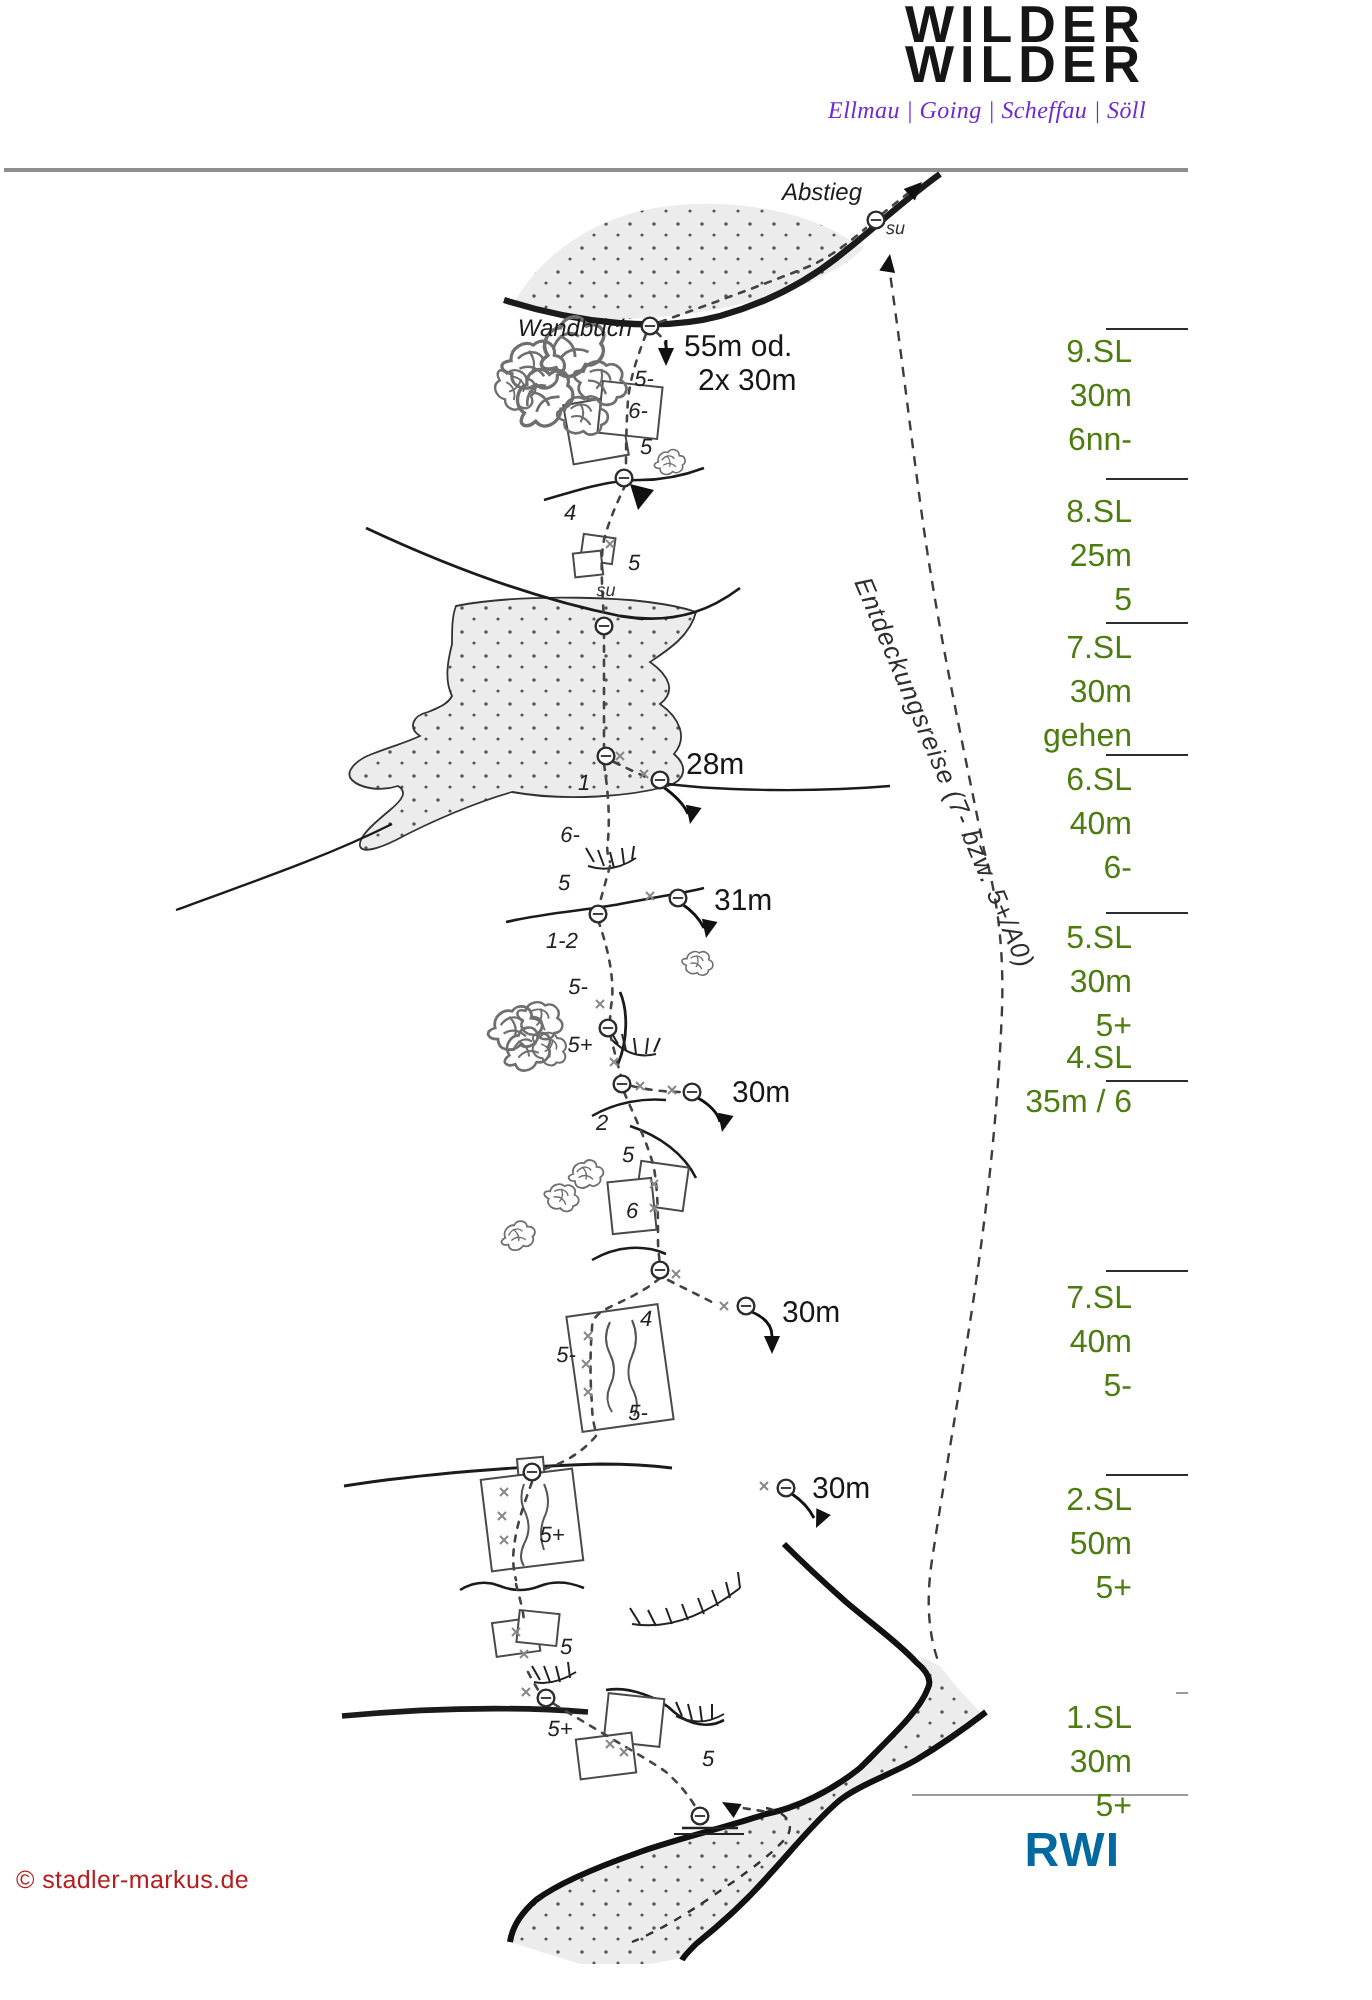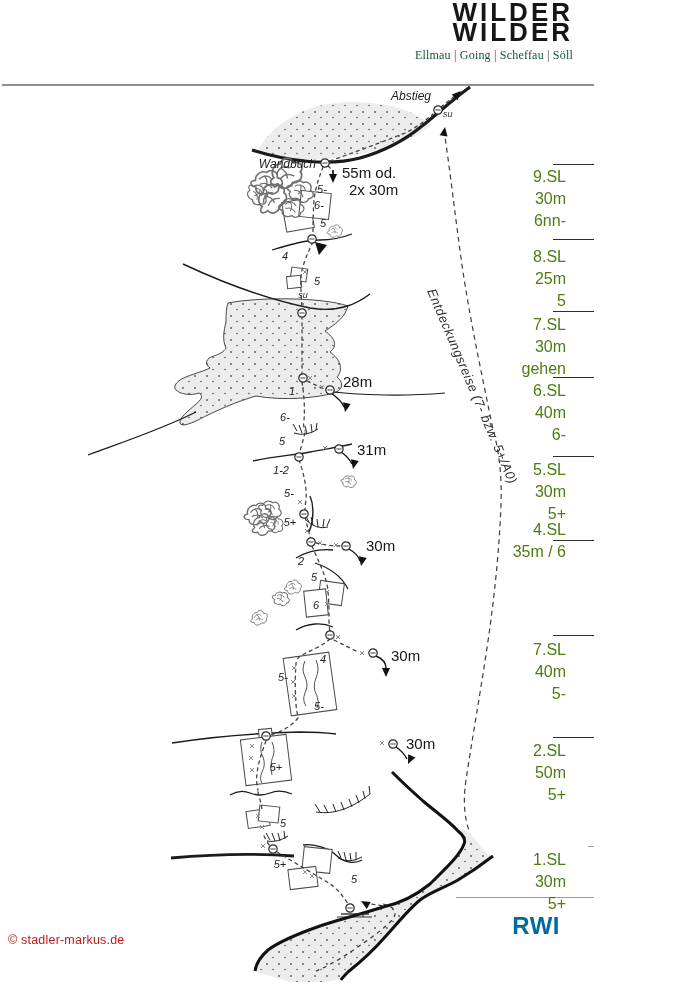--- a/index.html
+++ b/index.html
@@ -1,22 +1,22 @@
 <!DOCTYPE html>
 <html><head>
 <meta charset="utf-8">
 <style>
   html,body{margin:0;padding:0;background:#fff;}
   #page{position:relative;width:594px;height:1000px;background:#fff;overflow:hidden;
         font-family:"Liberation Sans",sans-serif;color:#1a1a1a;}
   
   #logo{position:absolute;top:2px;right:21px;text-align:right;}
   .logo-line{font-weight:bold;font-size:26px;line-height:20px;letter-spacing:3px;color:#161616;}
-  .logo-sub{margin-top:6px;font-family:"Liberation Serif",serif;
-            font-size:12px;color:#14532d;letter-spacing:.2px;}
+  .logo-sub{margin-top:6px;font-family:"Liberation Serif",serif;font-style:italic;
+            font-size:12px;color:#6d28d9;letter-spacing:.2px;}
   #header-rule{position:absolute;left:2px;top:84px;width:682px;height:2px;background:#8f8f8f;}
   
   .sep{position:absolute;height:1px;background:#2e2e2e;}
   .sep.gray{background:#9a9a9a;}
   #vline{position:absolute;left:666px;top:128px;width:2px;height:810px;background:#c2c2c2;}
   .bar{position:absolute;left:661px;width:9px;background:#111;}
   .prow{position:absolute;width:130px;right:28px;text-align:right;
         font-size:16px;line-height:22px;color:#4d7c0f;}
   #rwi{position:absolute;right:34px;top:912px;font-size:24px;font-weight:bold;
        letter-spacing:.5px;color:#0369a1;}

